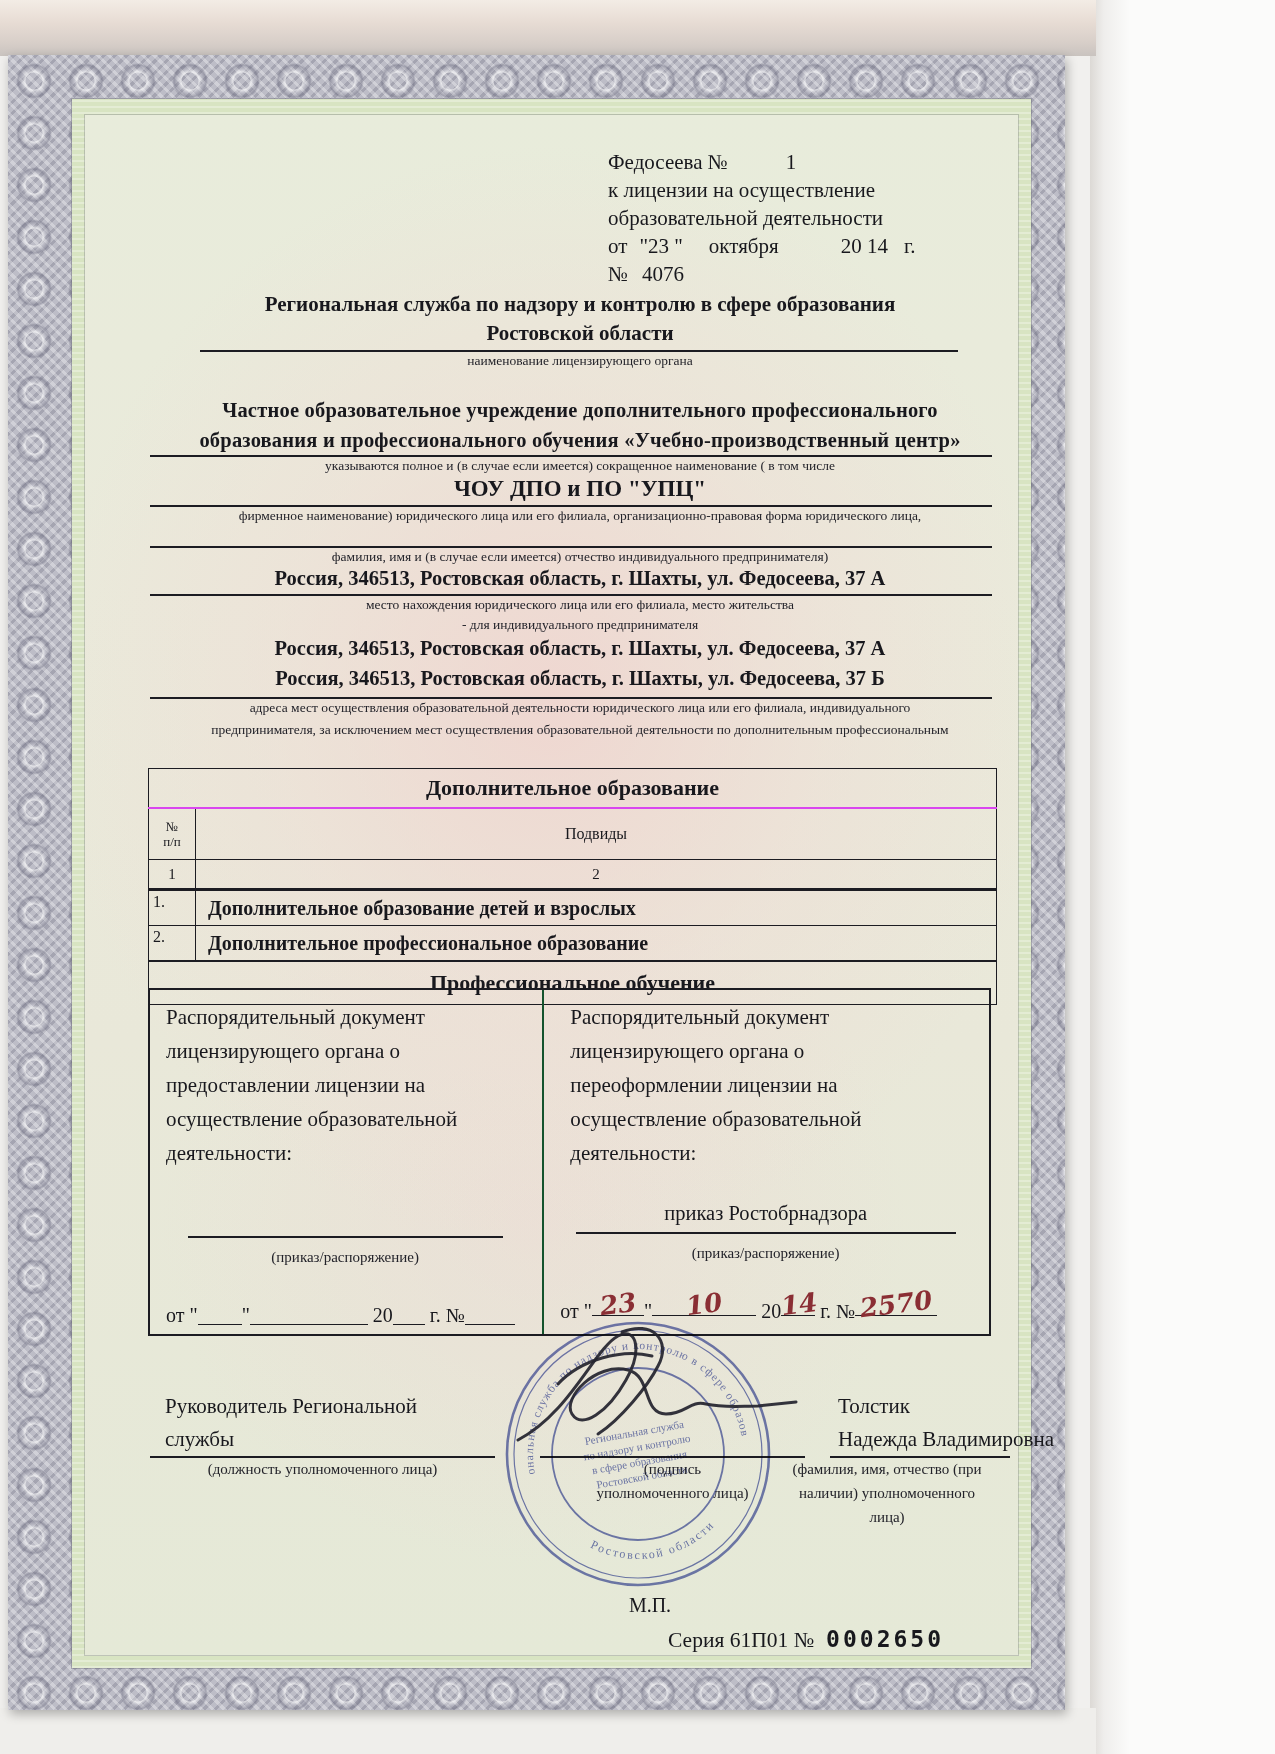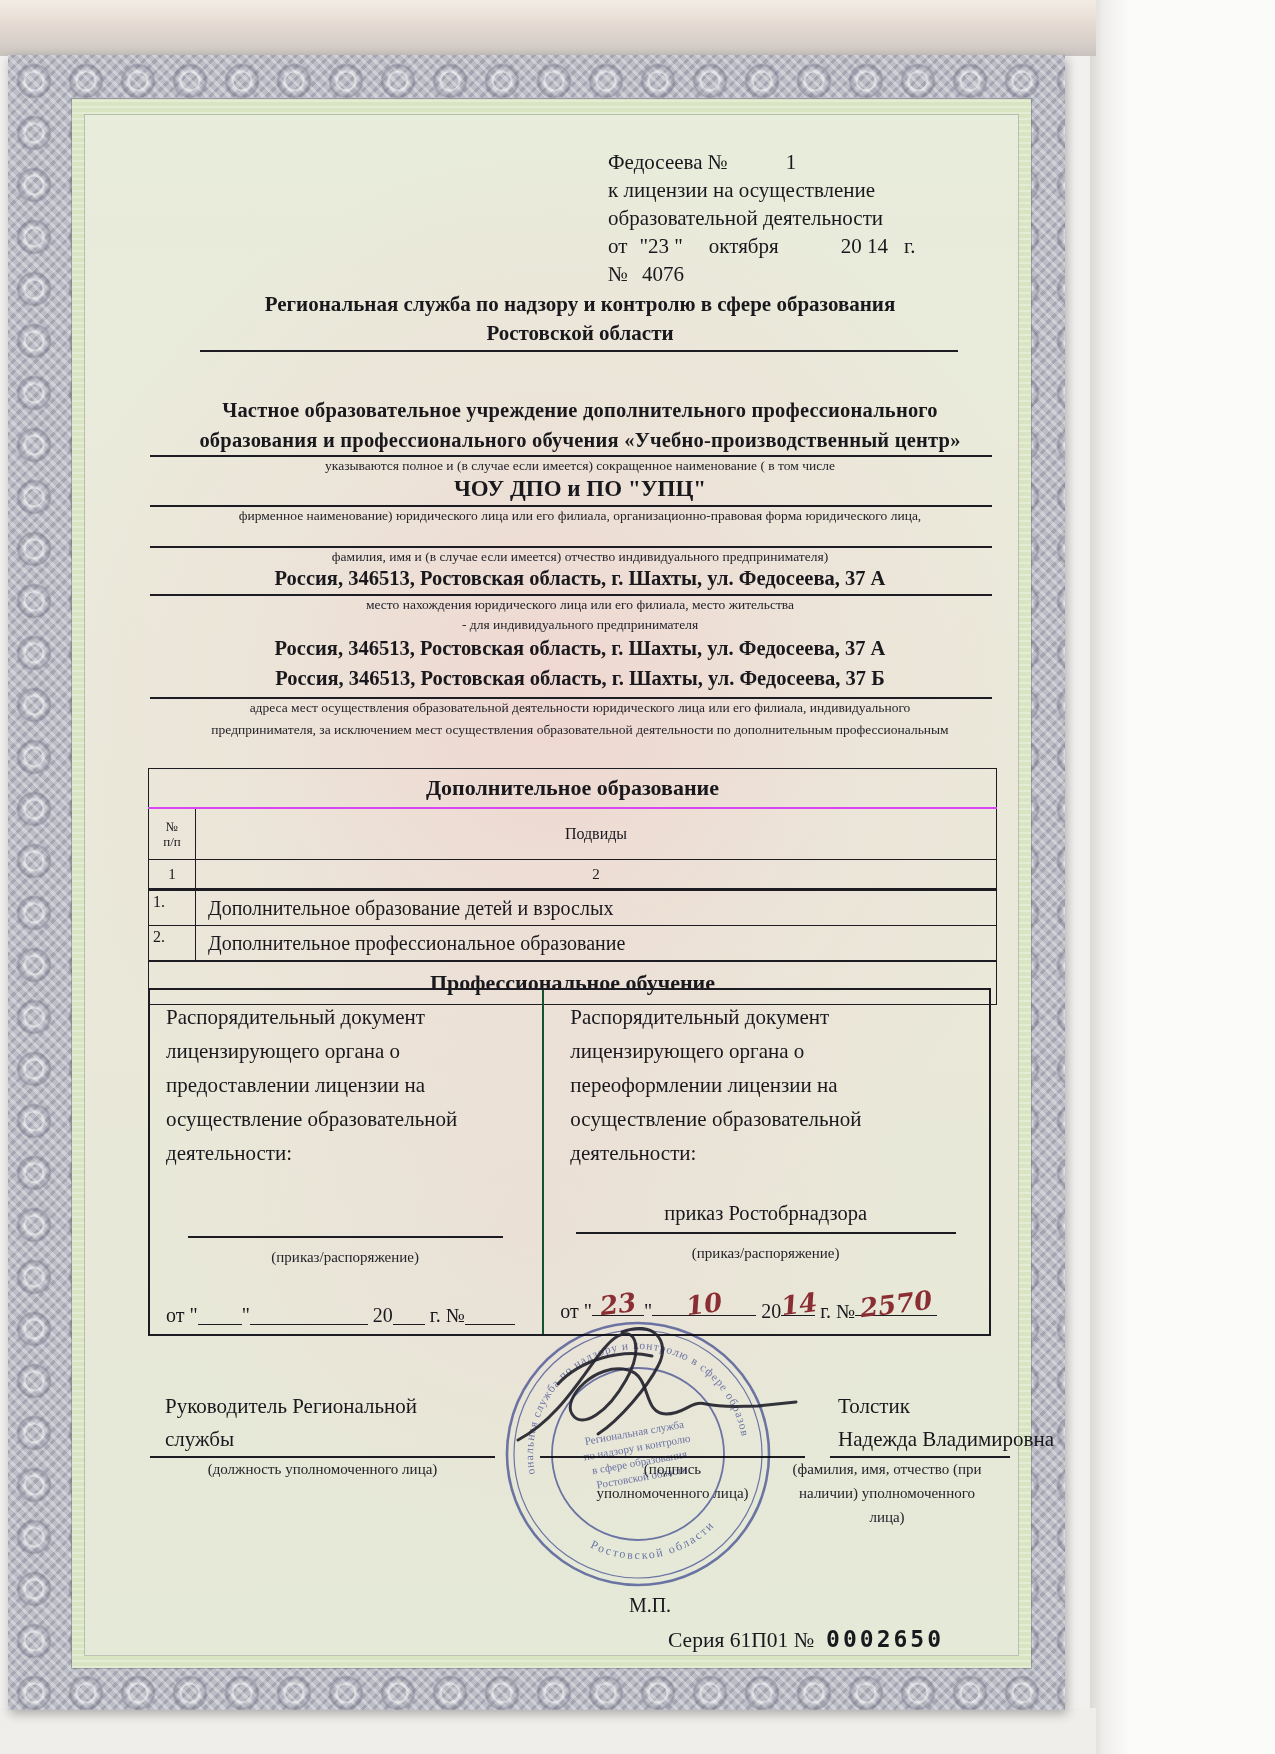--- a/index.html
+++ b/index.html
@@ -47,21 +47,21 @@
   .orgname{font-size:20.5px;line-height:30px;letter-spacing:.2px;}
   .addr{font-size:20.5px;}
 
   table.edu{border-collapse:collapse;width:849px;}
   table.edu td,table.edu th{border:1.6px solid #1c1c22;font-weight:normal;}
   table.edu .ttl{font-size:22px;font-weight:bold;text-align:center;height:36px;border-bottom:2px solid #d946ef;}
   table.edu .hno{width:44px;font-size:13px;text-align:center;line-height:15px;}
   table.edu .hsub{font-size:16px;text-align:center;height:48px;}
   table.edu .idx{font-size:15px;text-align:center;height:26px;}
   table.edu .rnum{font-size:16px;text-align:left;vertical-align:top;padding:2px 2px 0 4px;height:32px;}
-  table.edu .rtxt{font-size:20px;padding:1px 10px 0 12px;}
+  table.edu .rtxt{font-size:20px;padding:1px 10px 0 12px;font-weight:bold;}
   table.edu .thick{border-top:3px solid #1c1c22;}
   table.edu .ftr{font-size:22px;font-weight:bold;text-align:center;height:40px;border-top:2.2px solid #1c1c22;}
 
   .orders{display:flex;width:843px;height:348px;border:2.4px solid #1c1c22;box-sizing:border-box;background:transparent;}
   .ocell{box-sizing:border-box;padding:10px 18px 12px 16px;font-size:21px;line-height:34px;}
   .ocell.l{width:47%;border-right:2px solid #14532d;}
   .ocell.r{width:53%;}
   .docline{border-bottom:2px solid #1c1c22;height:0;margin:0 auto;}
   .docvalue{font-size:20.5px;text-align:center;margin-top:26px;}
   .dateline{font-size:20px;margin-top:24px;white-space:nowrap;}
@@ -105,20 +105,21 @@
         <span>от</span><span style="margin-left:12px;">"23 "</span><span style="margin-left:26px;">октября</span><span style="margin-left:62px;">20 14</span><span style="margin-left:16px;">г.</span>
       </div>
       <div class="hdr-line">
         <span>№</span><span style="margin-left:14px;">4076</span>
       </div>
     </div>
 
     <div class="abs ctr title b" style="left:140px;top:290px;width:880px;">Региональная служба по надзору и контролю в сфере образования</div>
     <div class="abs ctr title b" style="left:140px;top:319px;width:880px;">Ростовской области</div>
     <div class="abs rule" style="left:200px;top:350px;width:758px;"></div>
+    <div class="abs ctr cap" style="left:140px;top:353px;width:880px;">наименование лицензирующего органа</div>
 
     <div class="abs ctr orgname b" style="left:130px;top:395px;width:900px;">Частное образовательное учреждение дополнительного профессионального</div>
     <div class="abs ctr orgname b" style="left:130px;top:425px;width:900px;">образования и профессионального обучения  «Учебно-производственный центр»</div>
     <div class="abs rule" style="left:150px;top:455px;width:842px;"></div>
     <div class="abs ctr cap" style="left:140px;top:458px;width:880px;">указываются полное и (в случае если имеется) сокращенное наименование ( в том числе</div>
     <div class="abs ctr b" style="left:140px;top:476px;width:880px;font-size:23px;">ЧОУ ДПО  и  ПО  "УПЦ"</div>
     <div class="abs rule" style="left:150px;top:505px;width:842px;"></div>
     <div class="abs ctr cap" style="left:140px;top:508px;width:880px;">фирменное наименование) юридического лица или его филиала, организационно-правовая форма юридического лица,</div>
 
     <div class="abs rule" style="left:150px;top:546px;width:842px;"></div>

